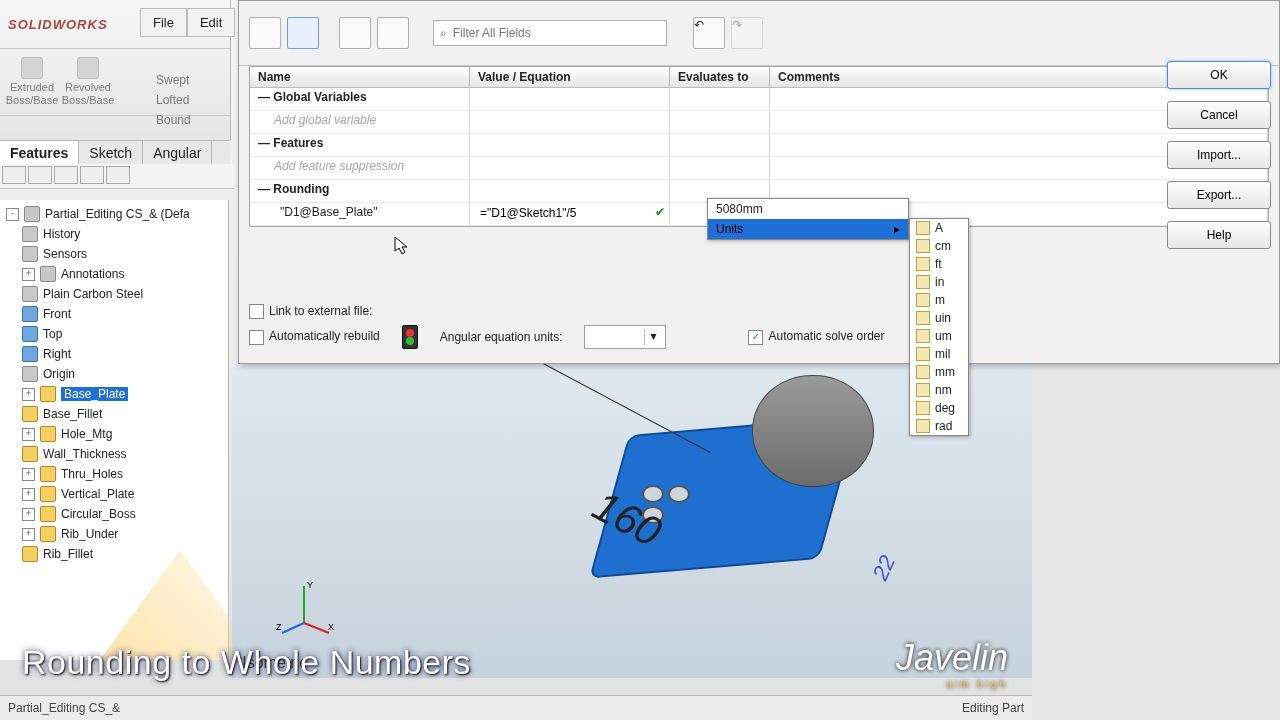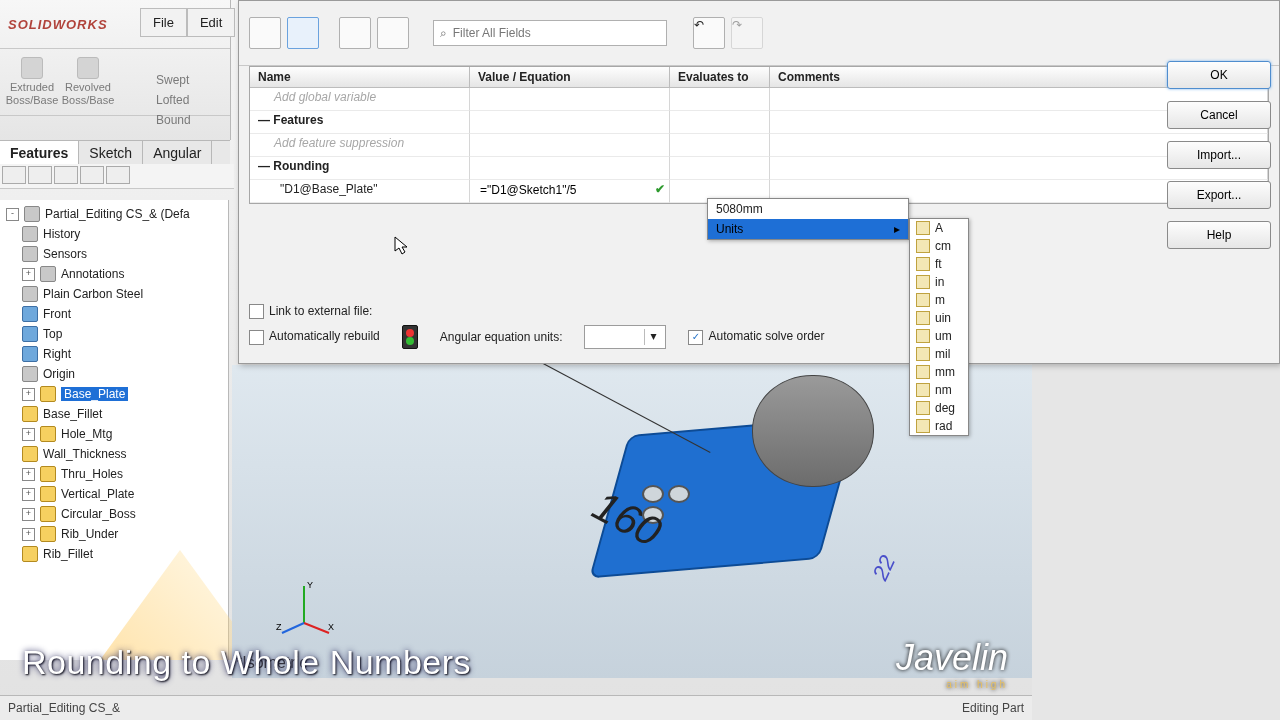--- a/index.html
+++ b/index.html
@@ -248,20 +248,26 @@
     </div>
 
     <div class="dlg-grid">
       <div class="hdr">
         <div>Name</div>
         <div>Value / Equation</div>
         <div>Evaluates to</div>
         <div>Comments</div>
       </div>
       <div class="row">
+          <div class="sect">— Global Variables</div>
+          <div></div>
+          <div></div>
+          <div></div>
+        </div>
+      <div class="row">
           <div class="hint">Add global variable</div>
           <div></div>
           <div></div>
           <div></div>
         </div>
       <div class="row">
           <div class="sect">— Features</div>
           <div></div>
           <div></div>
           <div></div>
@@ -344,21 +350,21 @@
         </div>
       </div>
 
     <div class="dlg-bot">
       <label><span class="cb"></span><span>Automatically rebuild</span></label>
       <div class="traffic"></div>
       <span>Angular equation units:</span>
       <div class="sel-box">
           <span class="ar">▾</span>
         </div>
-      <label style=""><span class="cb">✓</span><span>Automatic solve order</span></label>
+      <label style="margin-left:60px"><span class="cb">✓</span><span>Automatic solve order</span></label>
     </div>
     <label style="position:absolute;left:10px;bottom:44px"><span class="cb"></span><span>Link to external file:</span></label>
 
     <div class="dlg-btns">
       <button class="primary">OK</button>
       <button>Cancel</button>
       <button>Import...</button>
       <button>Export...</button>
       <button>Help</button>
     </div>

